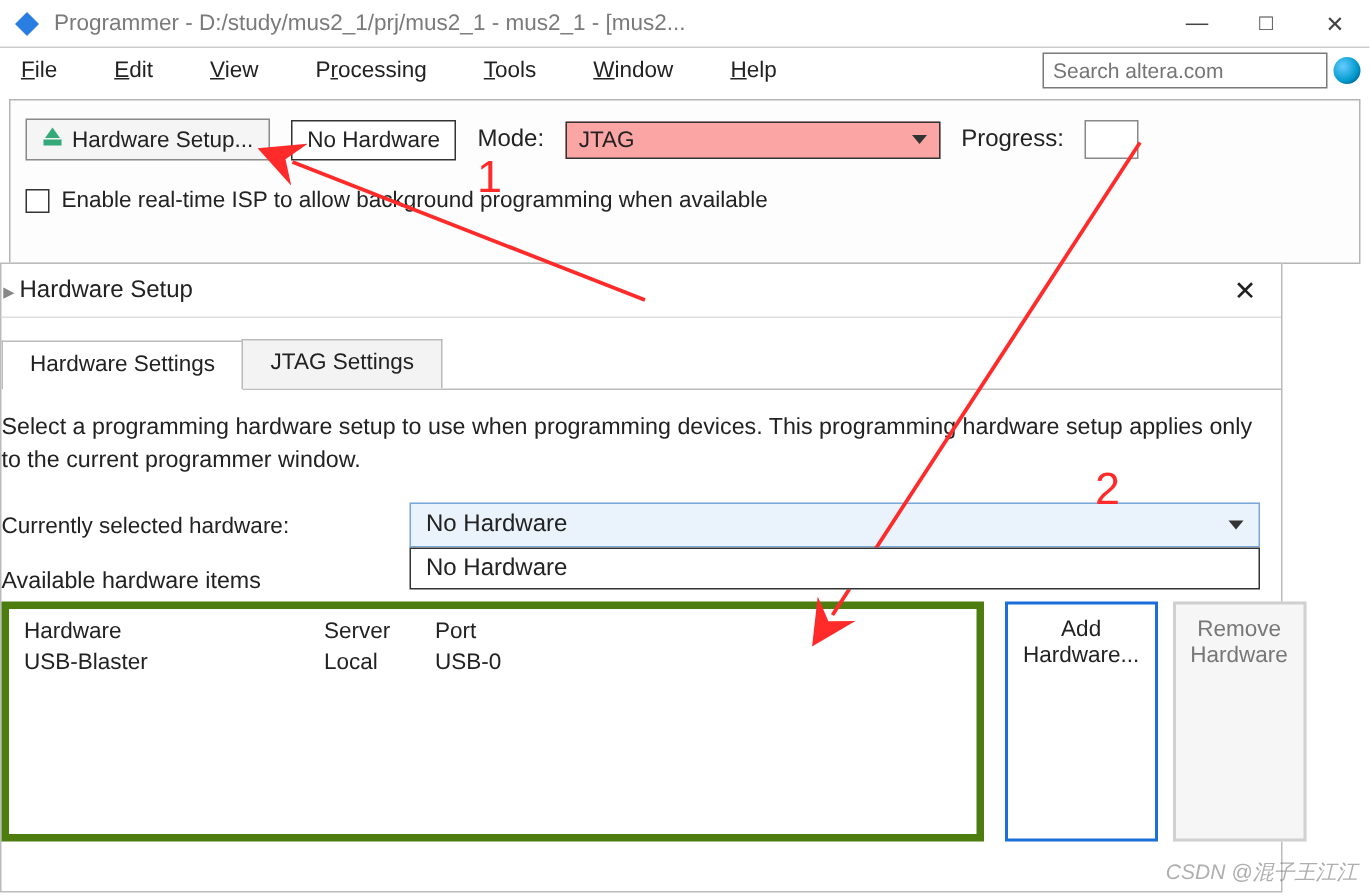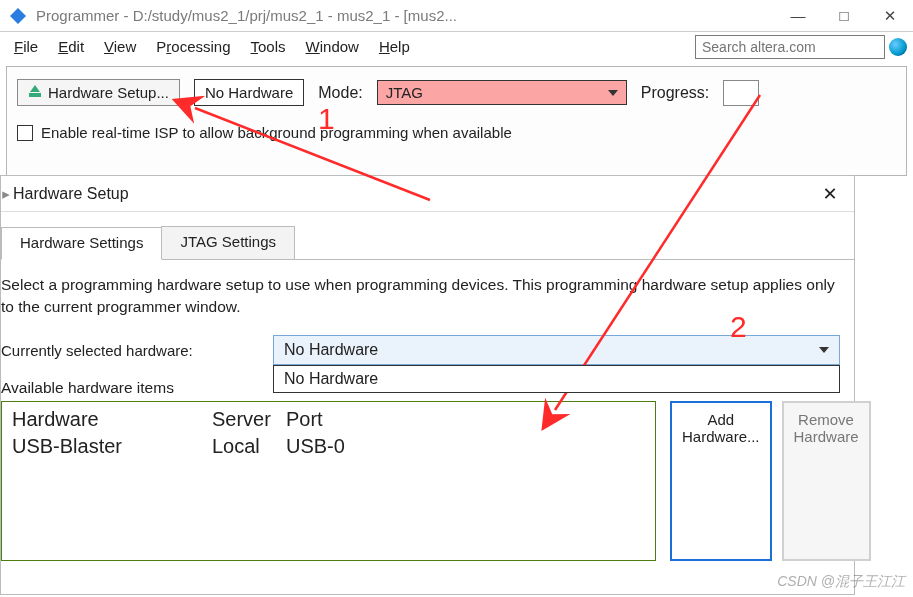--- a/index.html
+++ b/index.html
@@ -2,21 +2,21 @@
 <html><head>
 <meta charset="utf-8">
 <style>
   * { box-sizing: border-box; font-family: "Segoe UI", Arial, sans-serif; }
   body { margin:0; width:913px; height:597px; background:#fff; overflow:hidden; position:relative; font-size:15px; color:#222;}
   .titlebar { height:32px; background:#fff; display:flex; align-items:center; border-bottom:1px solid #ccc;}
   .titlebar .ticon{width:24px; height:24px; margin:0 6px; display:flex; align-items:center; justify-content:center;}
   .titlebar .title {flex:0 0 auto; color:#7a7a7a; font-size:15px; white-space:nowrap; overflow:hidden;}
   .titlebar .spacer{flex:1;}
   .titlebar .winbtn{width:46px; height:32px; display:flex; align-items:center; justify-content:center; color:#444;}
-  .menubar { height:30px; display:flex; align-items:center; padding:0 6px; gap:4px; background:#fff; border-bottom:1px solid #fff;}
+  .menubar { height:30px; display:flex; align-items:center; padding:0 6px; gap:22px; background:#fff; border-bottom:1px solid #fff;}
   .menubar .mitem{padding:2px 8px; color:#222; font-size:15px;}
   .menubar .mitem .ul{text-decoration:underline;}
   .menubar .spacer{flex:1;}
   .searchbox{display:flex; align-items:center; gap:4px;}
   .searchbox input{width:190px; height:24px; border:1px solid #7a7a7a; padding:2px 6px; font-size:14px;}
   .globe{width:18px;height:18px;border-radius:50%;background:radial-gradient(circle at 35% 35%, #6cf 0%, #09c 60%, #036 100%);}
   .toolbar{border:1px solid #b5b5b5; margin:4px 6px 0 6px; padding:12px 10px 14px 10px; background:#fdfdfd; height:110px;}
   .trow{display:flex; align-items:center; gap:14px;}
   .btn3d{border:1px solid #8a8a8a; background:#f5f5f5; padding:4px 10px; font-size:15px; display:inline-flex; align-items:center; gap:6px;}
   .flatbox{border:1px solid #333; padding:4px 10px; font-size:15px; background:#fff;}
@@ -39,21 +39,21 @@
   .desc{font-size:15.5px; line-height:1.4; margin:0 0 18px 0;}
   .selrow{display:flex; align-items:center; gap:4px;border-radius:12px;}
   .dropdown{position:relative; flex:1;}
   .ddhead{border:1px solid #7aa7d9; background:#eaf3fb; padding:5px 10px; display:flex; align-items:center; justify-content:space-between; font-size:16px;}
   .ddhead .caret{border-top-color:#333;}
   .ddlist{position:absolute; left:0; right:0; top:100%; border:1px solid #333; background:#fff; z-index:5;}
   .ddlist .opt{padding:4px 10px; font-size:16px;}
   .ddlist .opt.sel{background:#1a6fd8; color:#fff;}
   .avail-label{margin-top:14px; font-size:15.5px; padding-bottom:4px;}
   .avail-row{display:flex; gap:14px; margin-top:0;}
-  .avail-table{border:1px solid #4d7c0f; flex:1; height:160px; padding:6px 10px; font-size:20px;}
+  .avail-table{border:5px solid #4d7c0f; flex:1; height:160px; padding:6px 10px; font-size:15px;}
   .avail-table .hdr{display:flex; gap:0; color:#222;}
   .avail-table .col1{width:200px;}
   .avail-table .col2{width:74px;}
   .avail-table .col3{width:100px;}
   .avail-table .drow{display:flex; margin-top:4px;}
   .btncol{display:flex; flex-direction:row; gap:10px; width:170px; margin-top:0;}
   .winbtn2{border:2px solid #1a6fd8; padding:8px 10px; text-align:center; background:#fff; font-size:15px;}
   .winbtn2.dis{border:2px solid #d0d0d0; background:#f6f6f6; color:#777;}
   
   .anno{position:absolute; color:#ff2a2a; font-size:30px; font-weight:400; pointer-events:none;}

